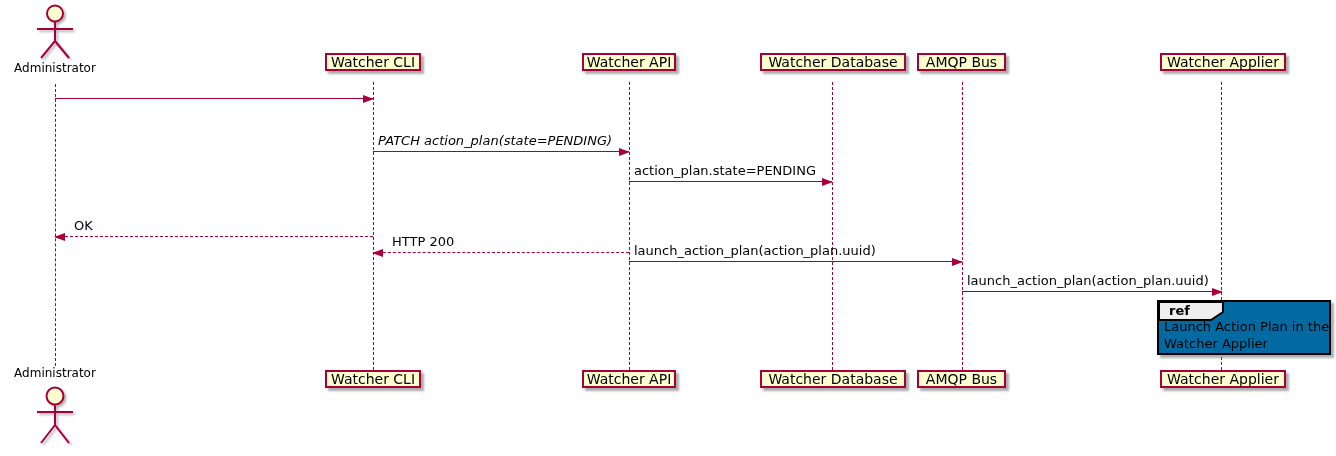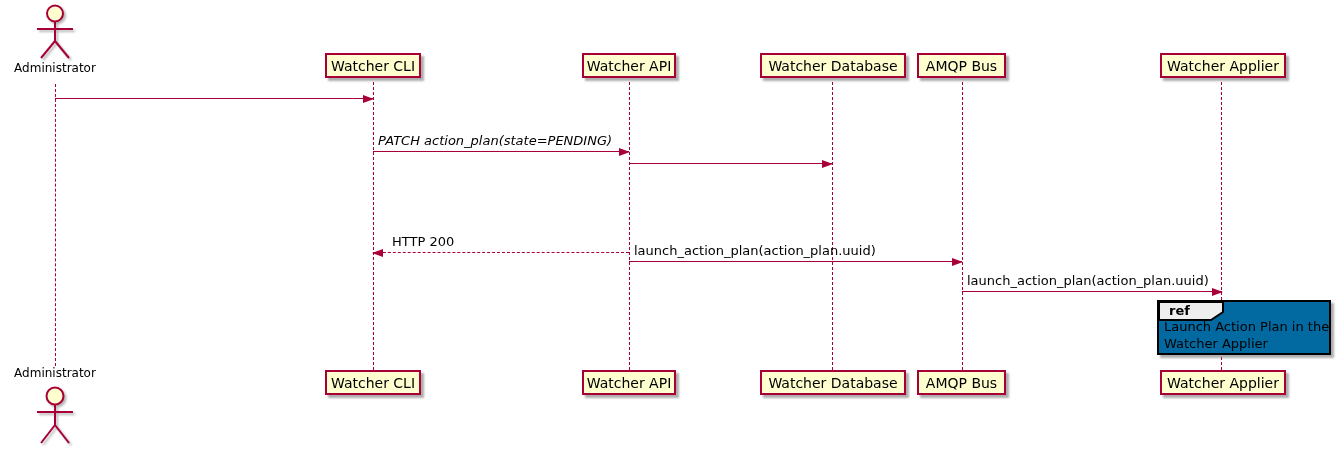--- a/index.html
+++ b/index.html
@@ -17,21 +17,21 @@
   .lifeline {
     position: absolute;
     width: 0;
     border-left: 1px dashed #A80036;
   }
 
   
   .pbox {
     position: absolute;
     box-sizing: border-box;
-    height: 25px;
+    height: 18px;
     background: #FEFECE;
     border: 2px solid #A80036;
     box-shadow: 3px 3px 2px rgba(105,105,105,0.55);
     display: flex;
     align-items: center;
     justify-content: center;
     font-size: 14px;
     white-space: nowrap;
     z-index: 3;
   }
@@ -146,32 +146,39 @@
   </div>
 
   <div class="message solid dir-right" style="left:373px; top:133px; width:256px;font-style:italic;">
     <span class="msg-label">PATCH action_plan(state=PENDING)</span>
     <div class="msg-line">
         <span class="arrow"></span>
       </div>
   </div>
 
   <div class="message solid dir-right" style="left:629px; top:163px; width:203px;">
+    <span class="msg-label">action_plan.state=PENDING</span>
     <div class="msg-line">
         <span class="arrow"></span>
       </div>
   </div>
 
   <div class="message dashed dir-left" style="left:373px; top:186px; width:256px;margin-top:48px;">
     <span class="msg-label">HTTP 200</span>
     <div class="msg-line">
         <span class="arrow"></span>
       </div>
   </div>
 
+  <div class="message dashed dir-left" style="left:55px; top:218px; width:318px;">
+    <span class="msg-label">OK</span>
+    <div class="msg-line">
+        <span class="arrow"></span>
+      </div>
+  </div>
 
   <div class="message solid dir-right" style="left:629px; top:243px; width:333px;">
     <span class="msg-label">launch_action_plan(action_plan.uuid)</span>
     <div class="msg-line">
         <span class="arrow"></span>
       </div>
   </div>
 
   <div class="message solid dir-right" style="left:962px; top:273px; width:260px;">
     <span class="msg-label">launch_action_plan(action_plan.uuid)</span>

